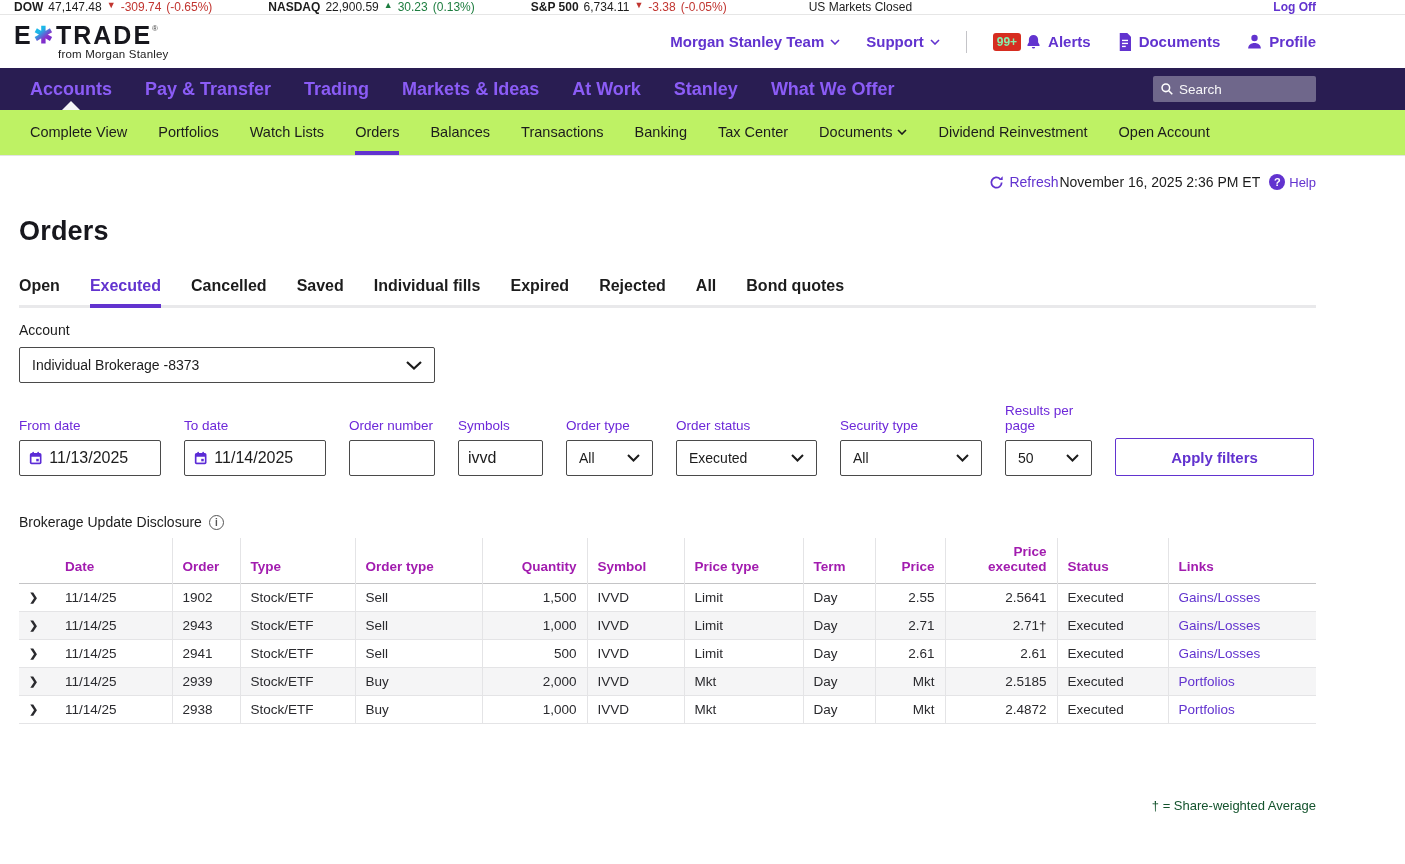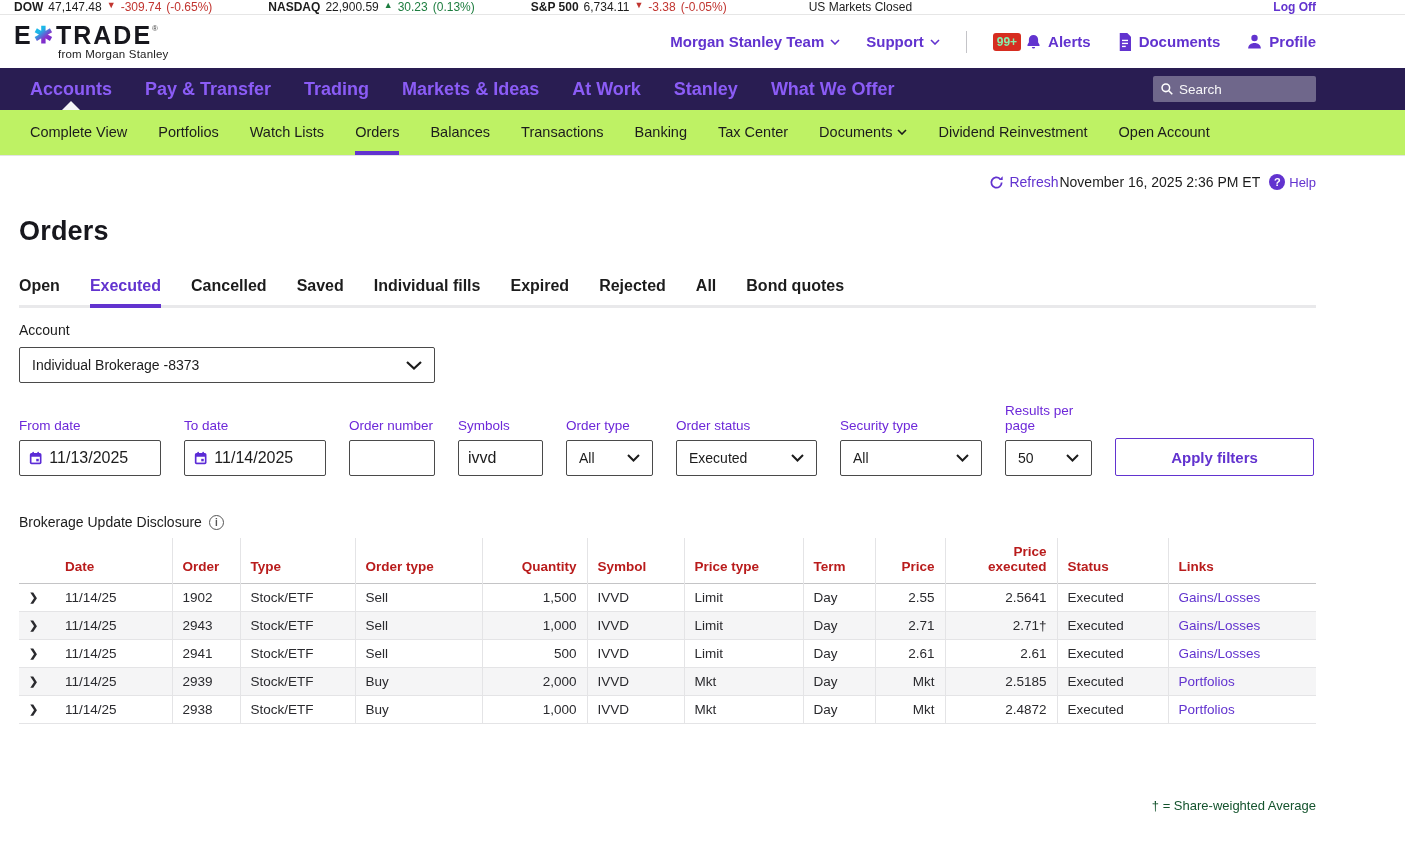--- a/index.html
+++ b/index.html
@@ -76,21 +76,21 @@
   .finput{border:1px solid #4a4a4a;border-radius:2px;height:36px;display:flex;align-items:center;padding:0 9px;gap:7px;background:#fff;}
   .finput input{border:none;outline:none;font-size:16px;width:100%;font-family:"Liberation Sans",sans-serif;color:#1c1c1c;}
   .apply-btn{width:199px;height:38px;background:#fff;border:1.5px solid var(--accent);border-radius:2px;
     color:var(--accent);font-size:15px;font-weight:bold;cursor:pointer;font-family:"Liberation Sans",sans-serif;}
   
   .disclosure{display:flex;align-items:center;gap:7px;margin-top:38px;font-size:14px;}
   .info-circle{width:15px;height:15px;border-radius:50%;border:1.3px solid #555;color:#555;font-size:10px;
     display:flex;align-items:center;justify-content:center;font-weight:bold;}
   
   table.orders{border-collapse:collapse;margin-top:8px;table-layout:fixed;width:1297px;font-size:13.5px;}
-  .orders th{font-weight:bold;color:#b91c1c;vertical-align:bottom;padding:6px 10px 9px;text-align:left;}
+  .orders th{font-weight:bold;color:#a21caf;vertical-align:bottom;padding:6px 10px 9px;text-align:left;}
   .orders td{padding:5px 10px;height:28px;color:#2a2a2e;}
   .orders th:nth-child(n+3), .orders td:nth-child(n+3){border-left:1px solid var(--line);}
   .orders thead tr{border-bottom:1px solid #c4c4c6;}
   .orders tbody tr{border-bottom:1px solid var(--line);}
   .orders tbody tr:nth-child(even){background:var(--stripe);}
   .col-num{text-align:right !important;}
   .row-chev{color:var(--accent);font-size:11px;font-weight:bold;cursor:pointer;padding-left:8px;}
   .tbl-link{color:var(--accent);cursor:pointer;}
   
   .footnote{margin-top:74px;text-align:right;font-size:13px;color:#14532d;}

